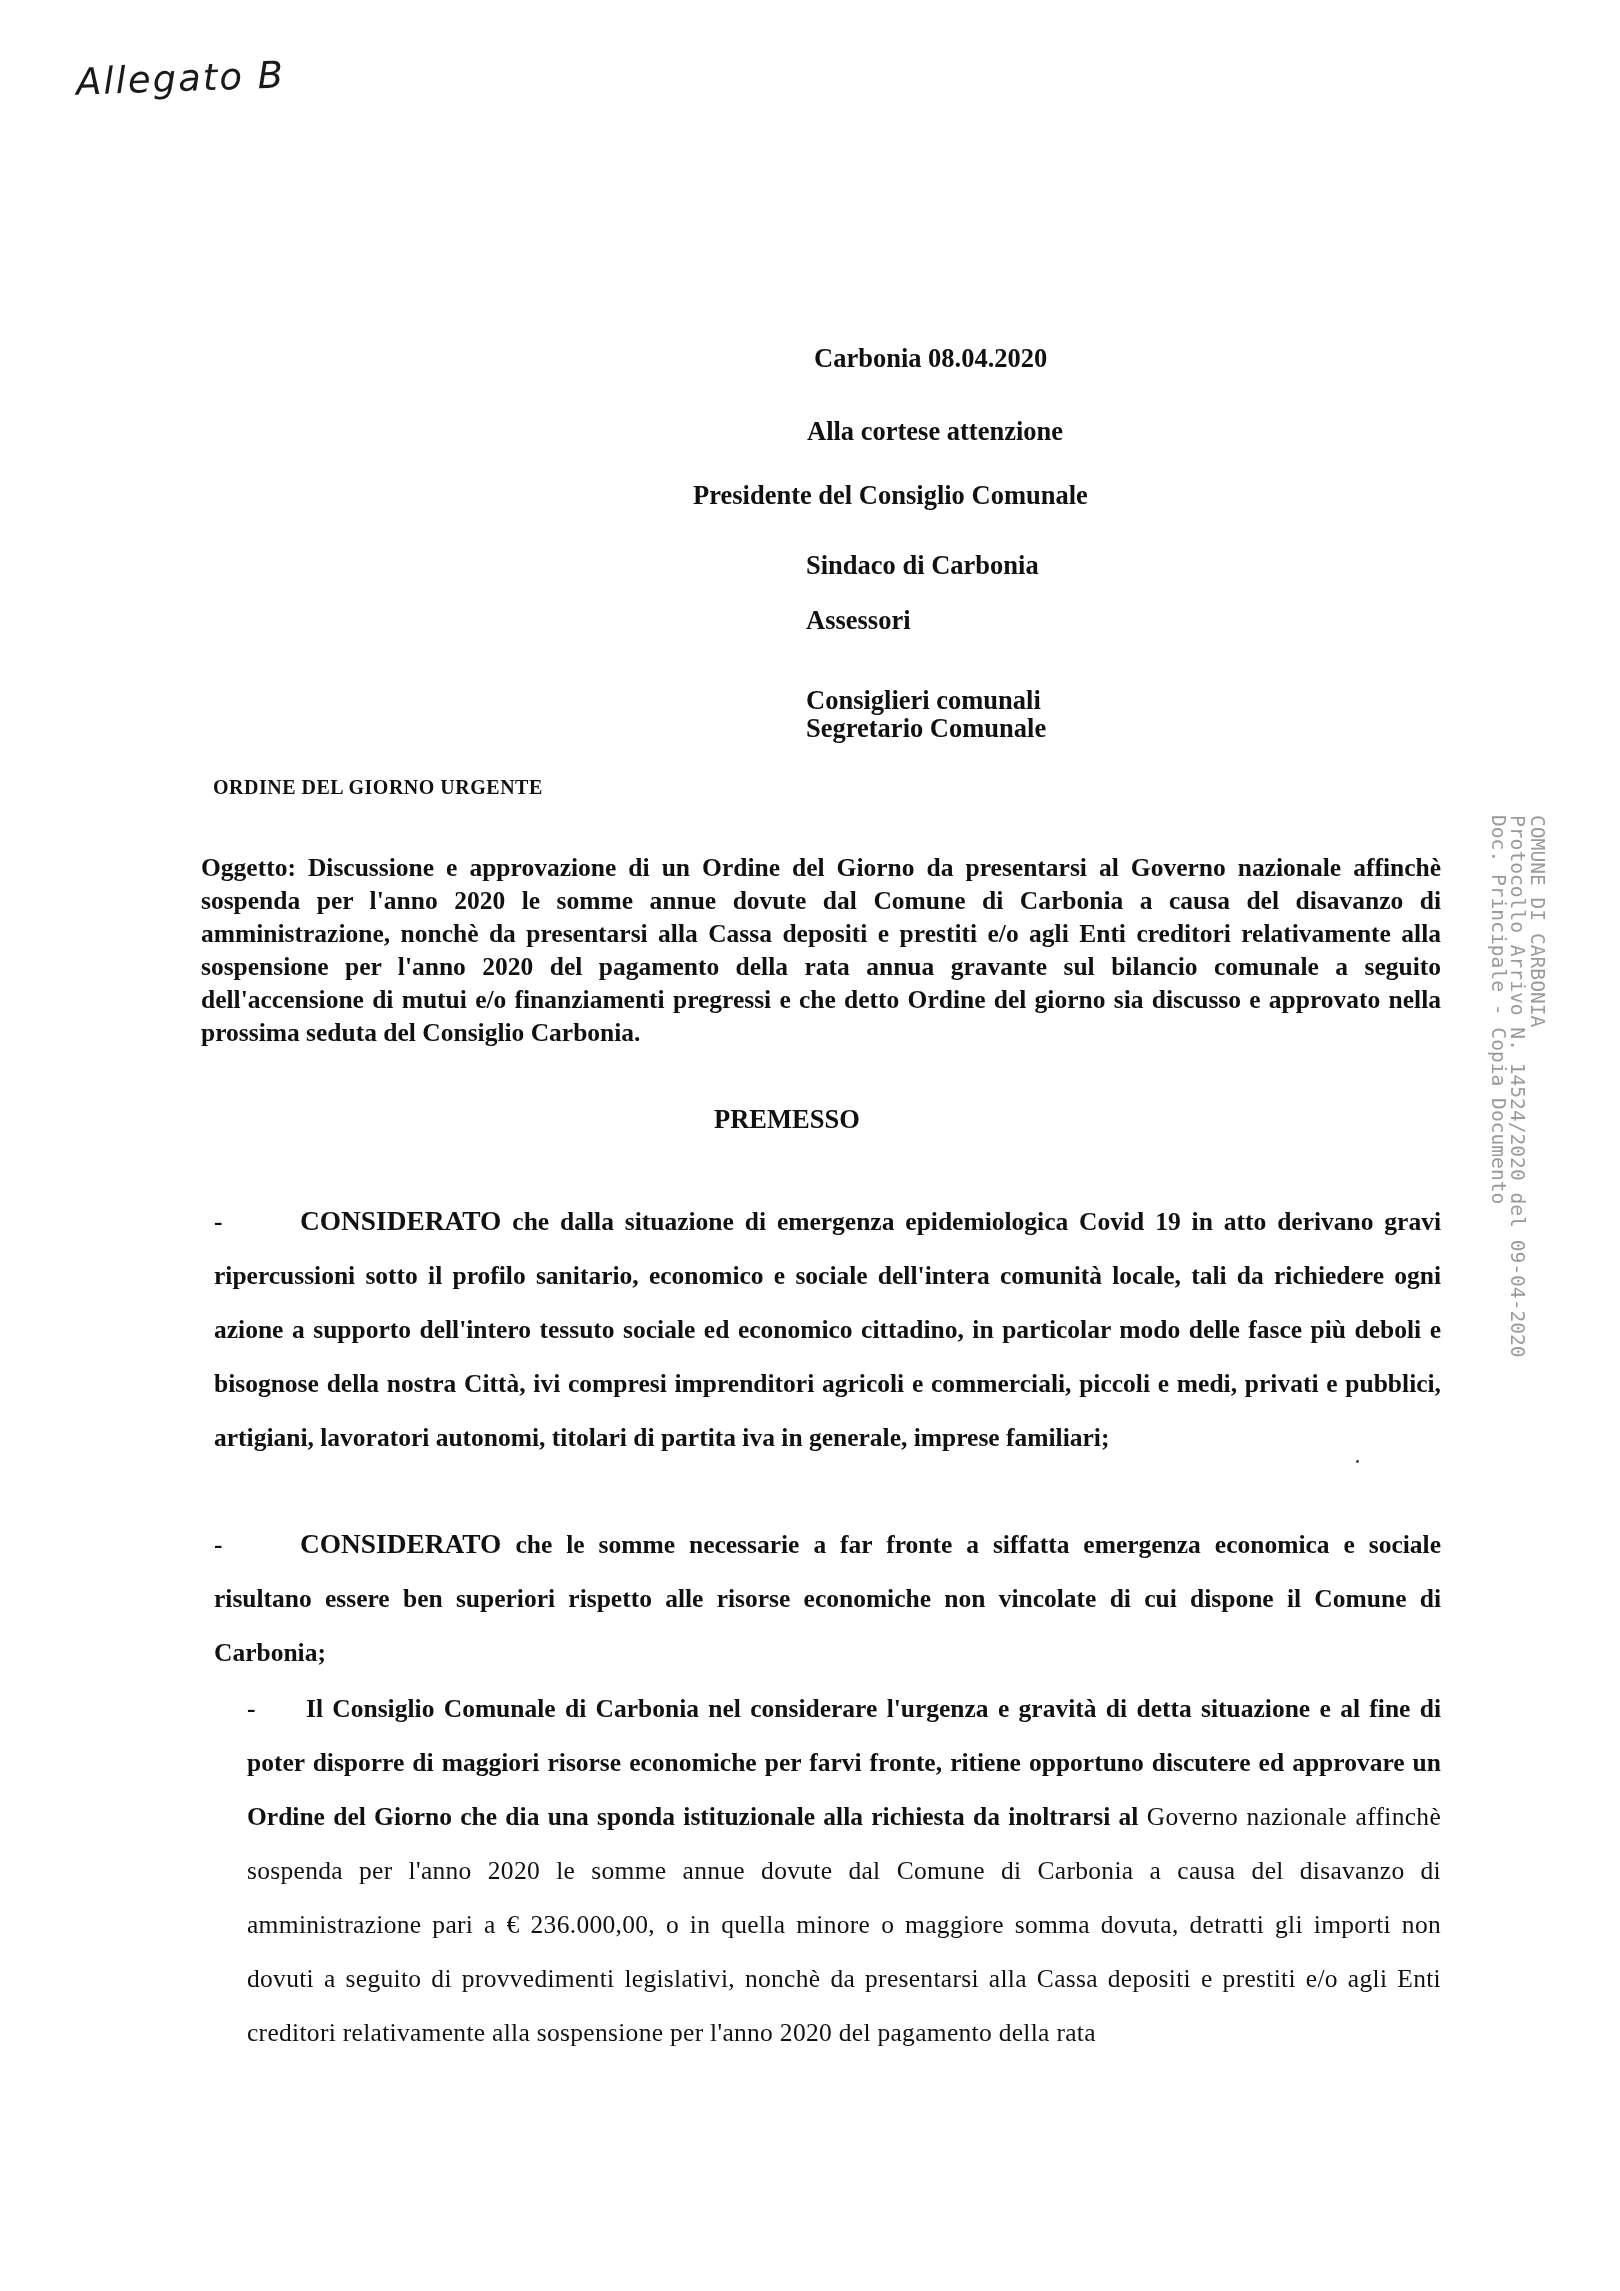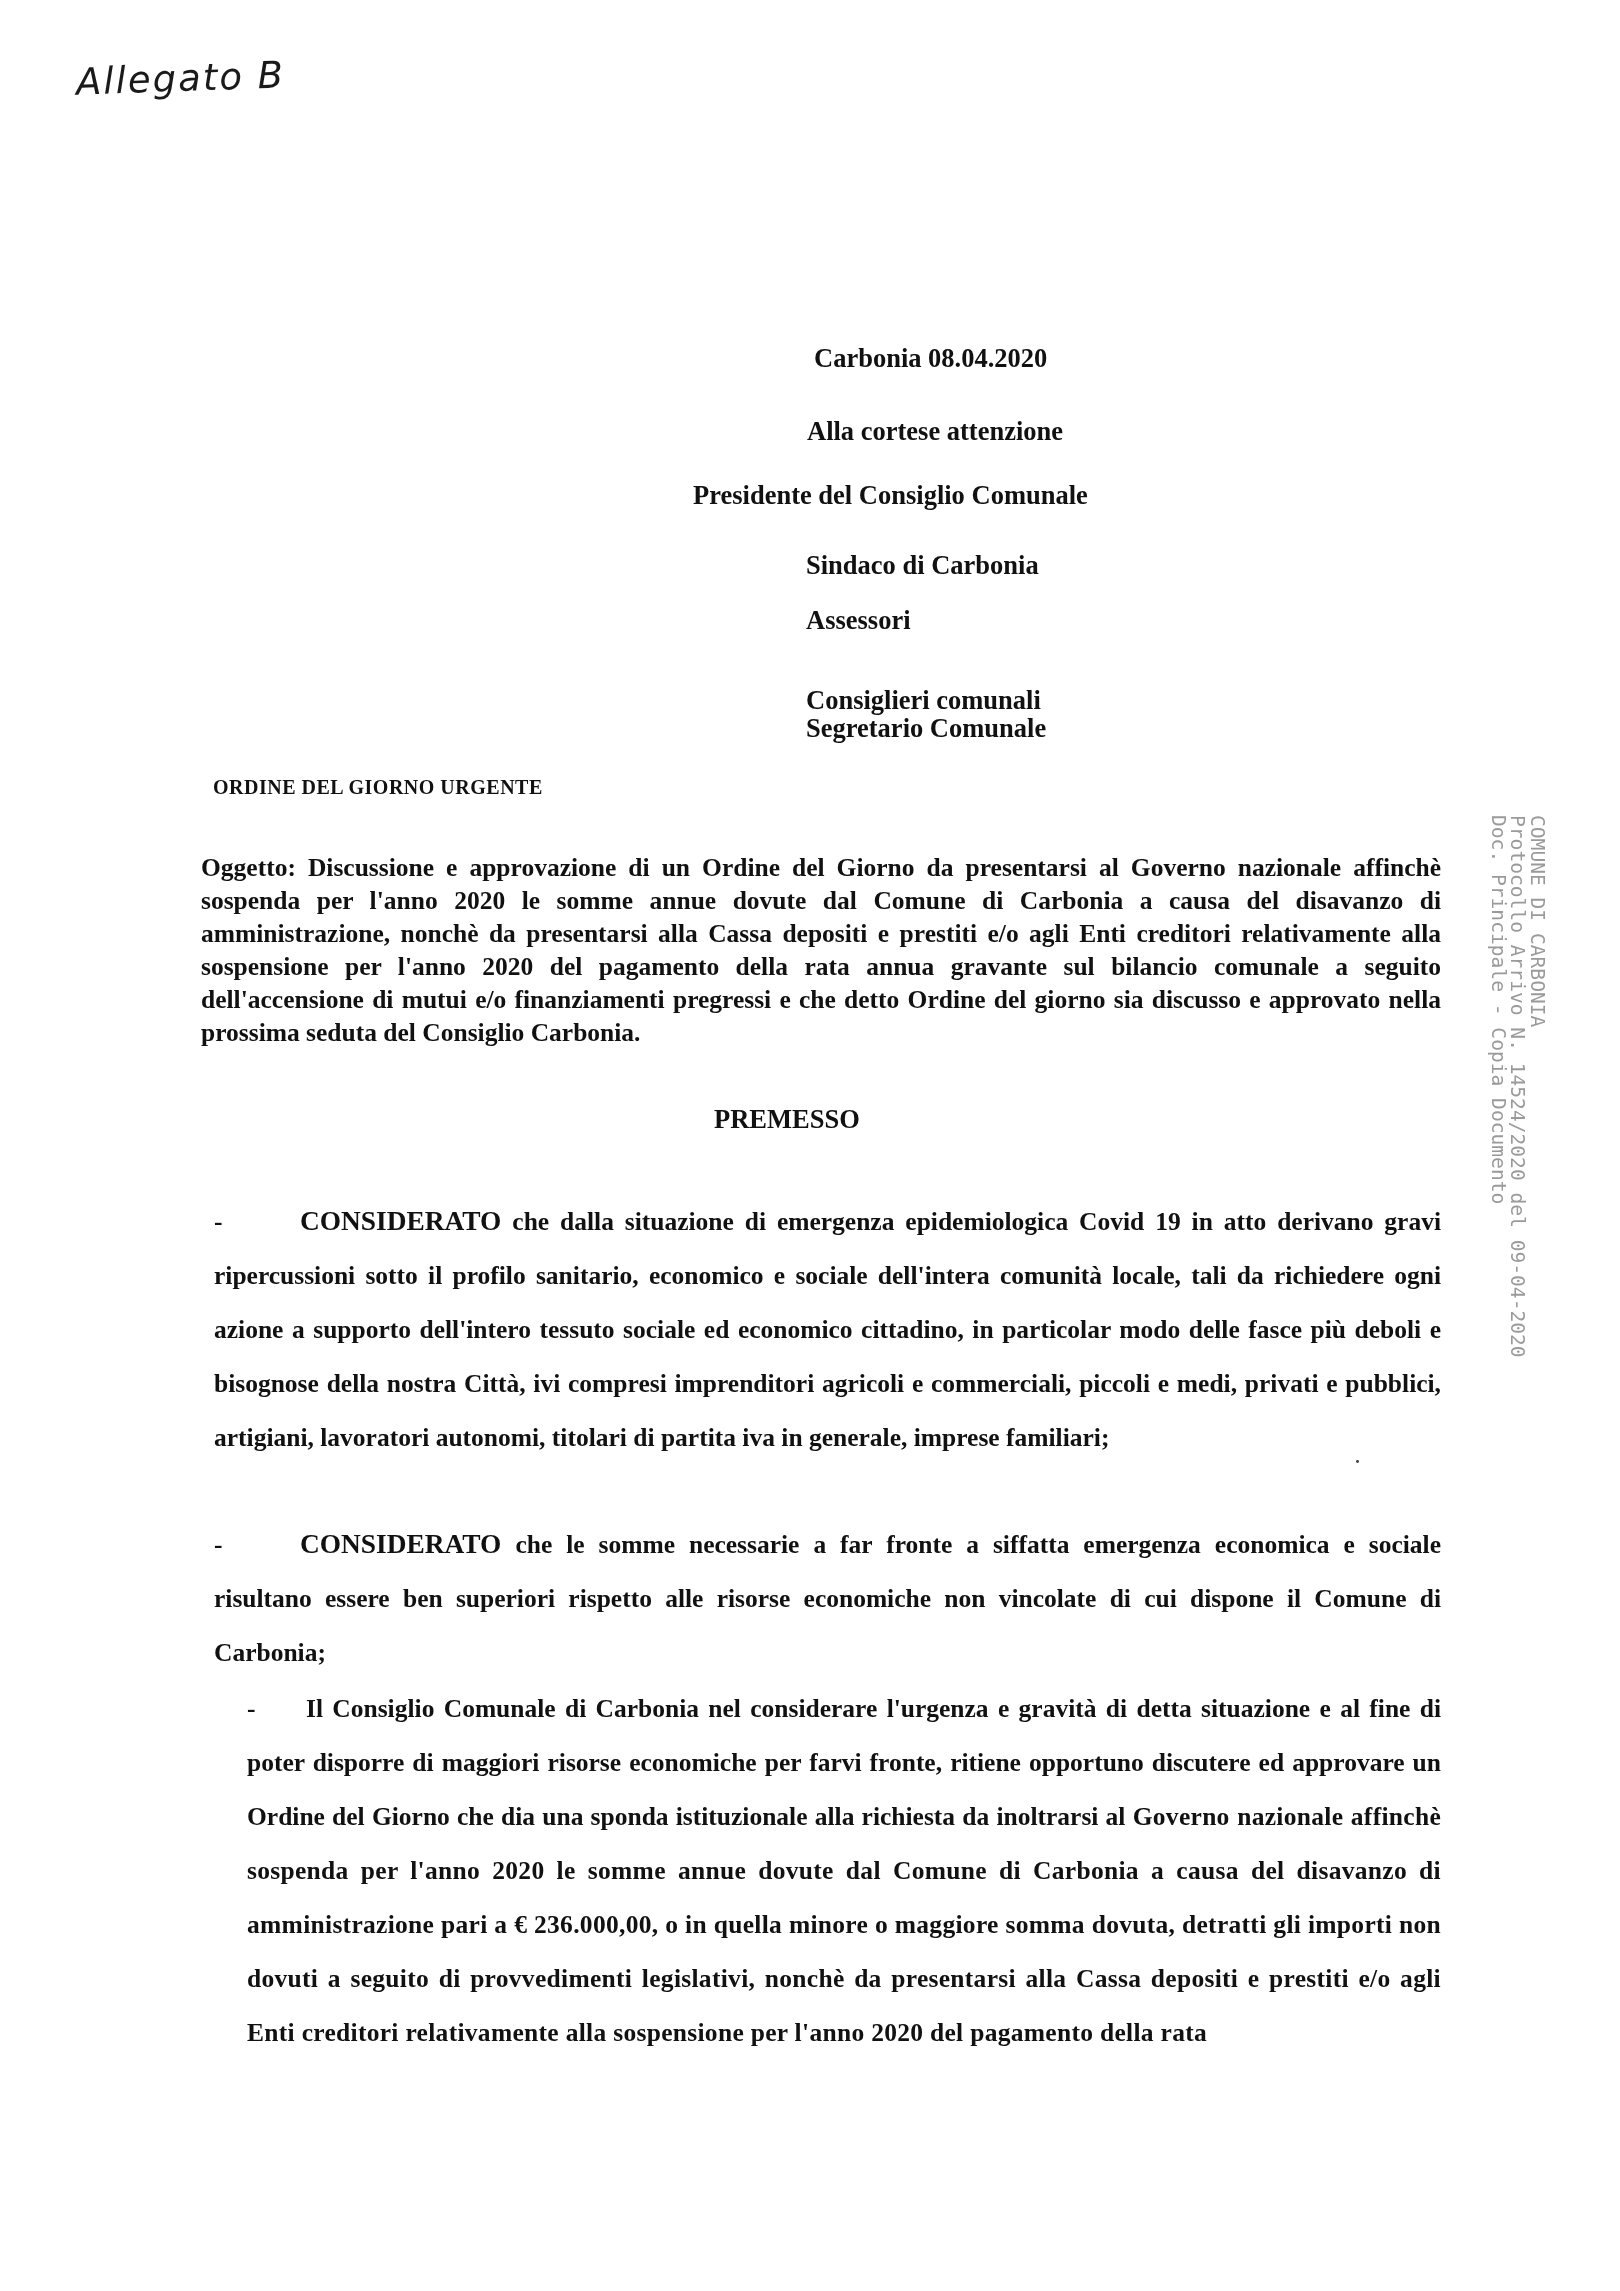--- a/index.html
+++ b/index.html
@@ -39,21 +39,21 @@
     position: absolute; width: 1240px;
     font-size: 25.5px; font-weight: bold; line-height: 54px;
     text-align: justify;
   }
   .para .bullet { display: inline-block; width: 86px; }
   .para .lead { font-weight: 900; font-size: 27.4px; }
   .p1 { left: 214px; top: 1194px; width: 1227px; }
   .p2 { left: 214px; top: 1517px; width: 1227px; }
   .p3 { left: 247px; top: 1682px; width: 1194px; }
   .p3 .bullet { width: 59px; }
-  .strong-block { font-weight: 700; letter-spacing: 0.3px; }
+  .strong-block { font-weight: 400; letter-spacing: 0.3px; }
 
   .stamp {
     position: absolute; left: 1547px; top: 815px;
     transform-origin: 0 0; transform: rotate(90deg);
     font-family: "DejaVu Sans Mono", "Liberation Mono", monospace;
     font-size: 19.6px; line-height: 19.6px; color: #9a9a9a; white-space: nowrap;
   }
   .stamp div { height: 19.6px; }
   .stray-dot { position: absolute; left: 1356px; top: 1460px; width: 2.9px; height: 2.9px; background: #444; border-radius: 50%; }
 </style>

